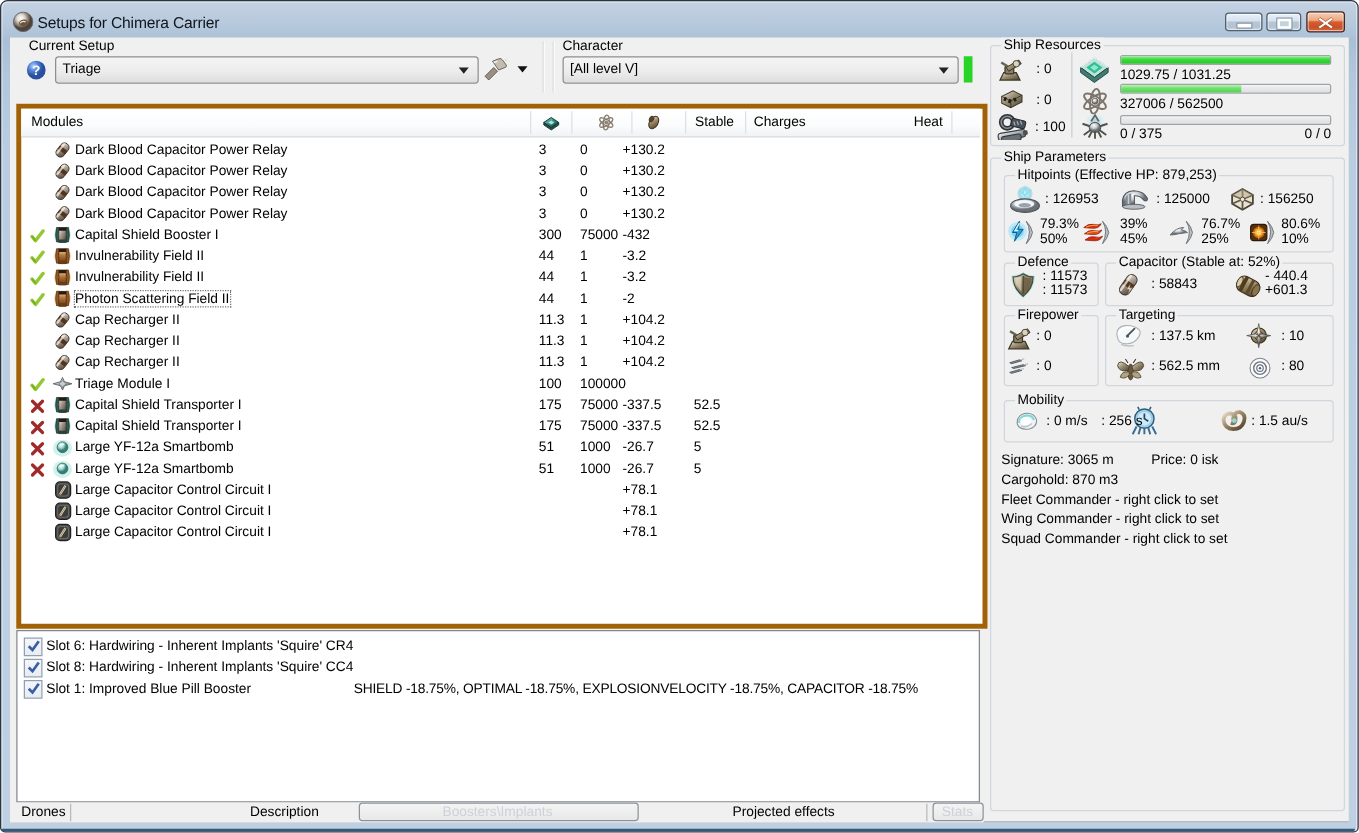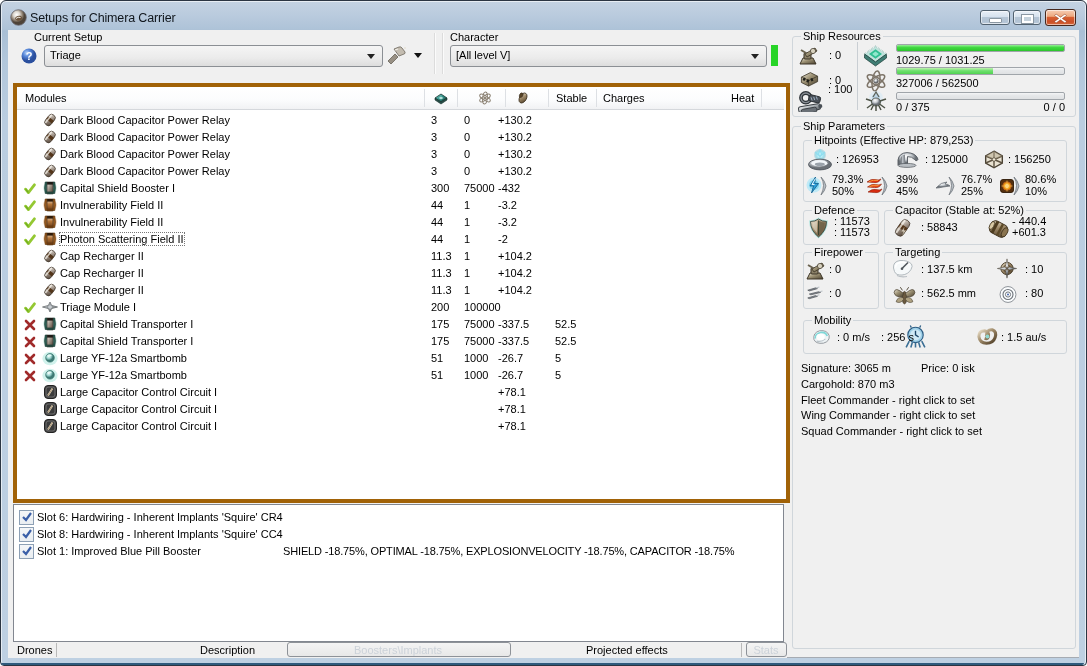--- a/index.html
+++ b/index.html
@@ -364,21 +364,21 @@
   </div>
 <div class="wbtn" id="bmax">
     <div class="maxg"></div>
   </div>
 <div class="wbtn" id="bclose">
     <svg class="xg" viewBox="0 0 13 11">
       <path d="M2 1 L6.5 4.2 L11 1 L12.5 2.6 L8.3 5.5 L12.5 8.4 L11 10 L6.5 6.8 L2 10 L.5 8.4 L4.7 5.5 L.5 2.6 Z" fill="#fff" stroke="#8a3a22" stroke-width=".5"></path>
     </svg>
   </div>
 
-<div class="lbl" style="left:34px;top:31px">Current Setup</div>
+<div class="lbl" style="left:23px;top:31px">Current Setup</div>
 <svg class="abs" style="left:21px;top:48px" width="16" height="16" viewBox="0 0 16 16">
  <defs>
       <radialGradient id="hq" cx="35%" cy="30%">
         <stop offset="0" stop-color="#b8d4f8"></stop>
         <stop offset="50%" stop-color="#5585d8"></stop>
         <stop offset="100%" stop-color="#2a4f9e"></stop>
       </radialGradient>
     </defs>
  <circle cx="8" cy="8" r="7.5" fill="url(#hq)"></circle>
  <text x="8" y="12" text-anchor="middle" font-size="11" font-weight="bold" fill="#fff" font-family="Liberation Sans">?</text>
@@ -538,21 +538,21 @@
         <span class="c3">+104.2</span>
       </div>
 <div class="row" style="top:212px">
         <svg class="sic">
           <use href="#ick"></use>
         </svg>
         <svg class="mic">
           <use href="#itri"></use>
         </svg>
         <span class="mn">Triage Module I</span>
-        <span class="c1">200</span>
+        <span class="c1">100</span>
         <span class="c2">100000</span>
       </div>
 <div class="row" style="top:229px">
         <svg class="sic">
           <use href="#ixx"></use>
         </svg>
         <svg class="mic">
           <use href="#isbo"></use>
         </svg>
         <span class="mn">Capital Shield Transporter I</span>
@@ -631,21 +631,21 @@
     <use href="#iturret"></use>
   </svg>
 <span class="abs" style="left:829px;top:49px">: 0</span>
 <svg class="abs" style="left:797px;top:69px" width="25" height="18" viewBox="0 0 24 20">
     <use href="#ilaunch"></use>
   </svg>
 <span class="abs" style="left:829px;top:74px">: 0</span>
 <svg class="abs" style="left:794px;top:91px" width="32" height="21" viewBox="0 0 23 20">
     <use href="#icalib"></use>
   </svg>
-<span class="abs" style="left:828px;top:83px">: 100</span>
+<span class="abs" style="left:828px;top:96px">: 100</span>
 <div class="abs" style="left:857px;top:42px;width:1px;height:68px;background:#c9ced3"></div>
 <svg class="abs" style="left:862px;top:43px" width="27" height="24" viewBox="0 0 26 24">
     <use href="#icpu24"></use>
   </svg>
 <svg class="abs" style="left:864px;top:69px" width="24" height="24">
     <use href="#iatom"></use>
   </svg>
 <svg class="abs" style="left:863px;top:90px" width="26" height="23" viewBox="0 0 24 23">
     <use href="#idrone"></use>
   </svg>

